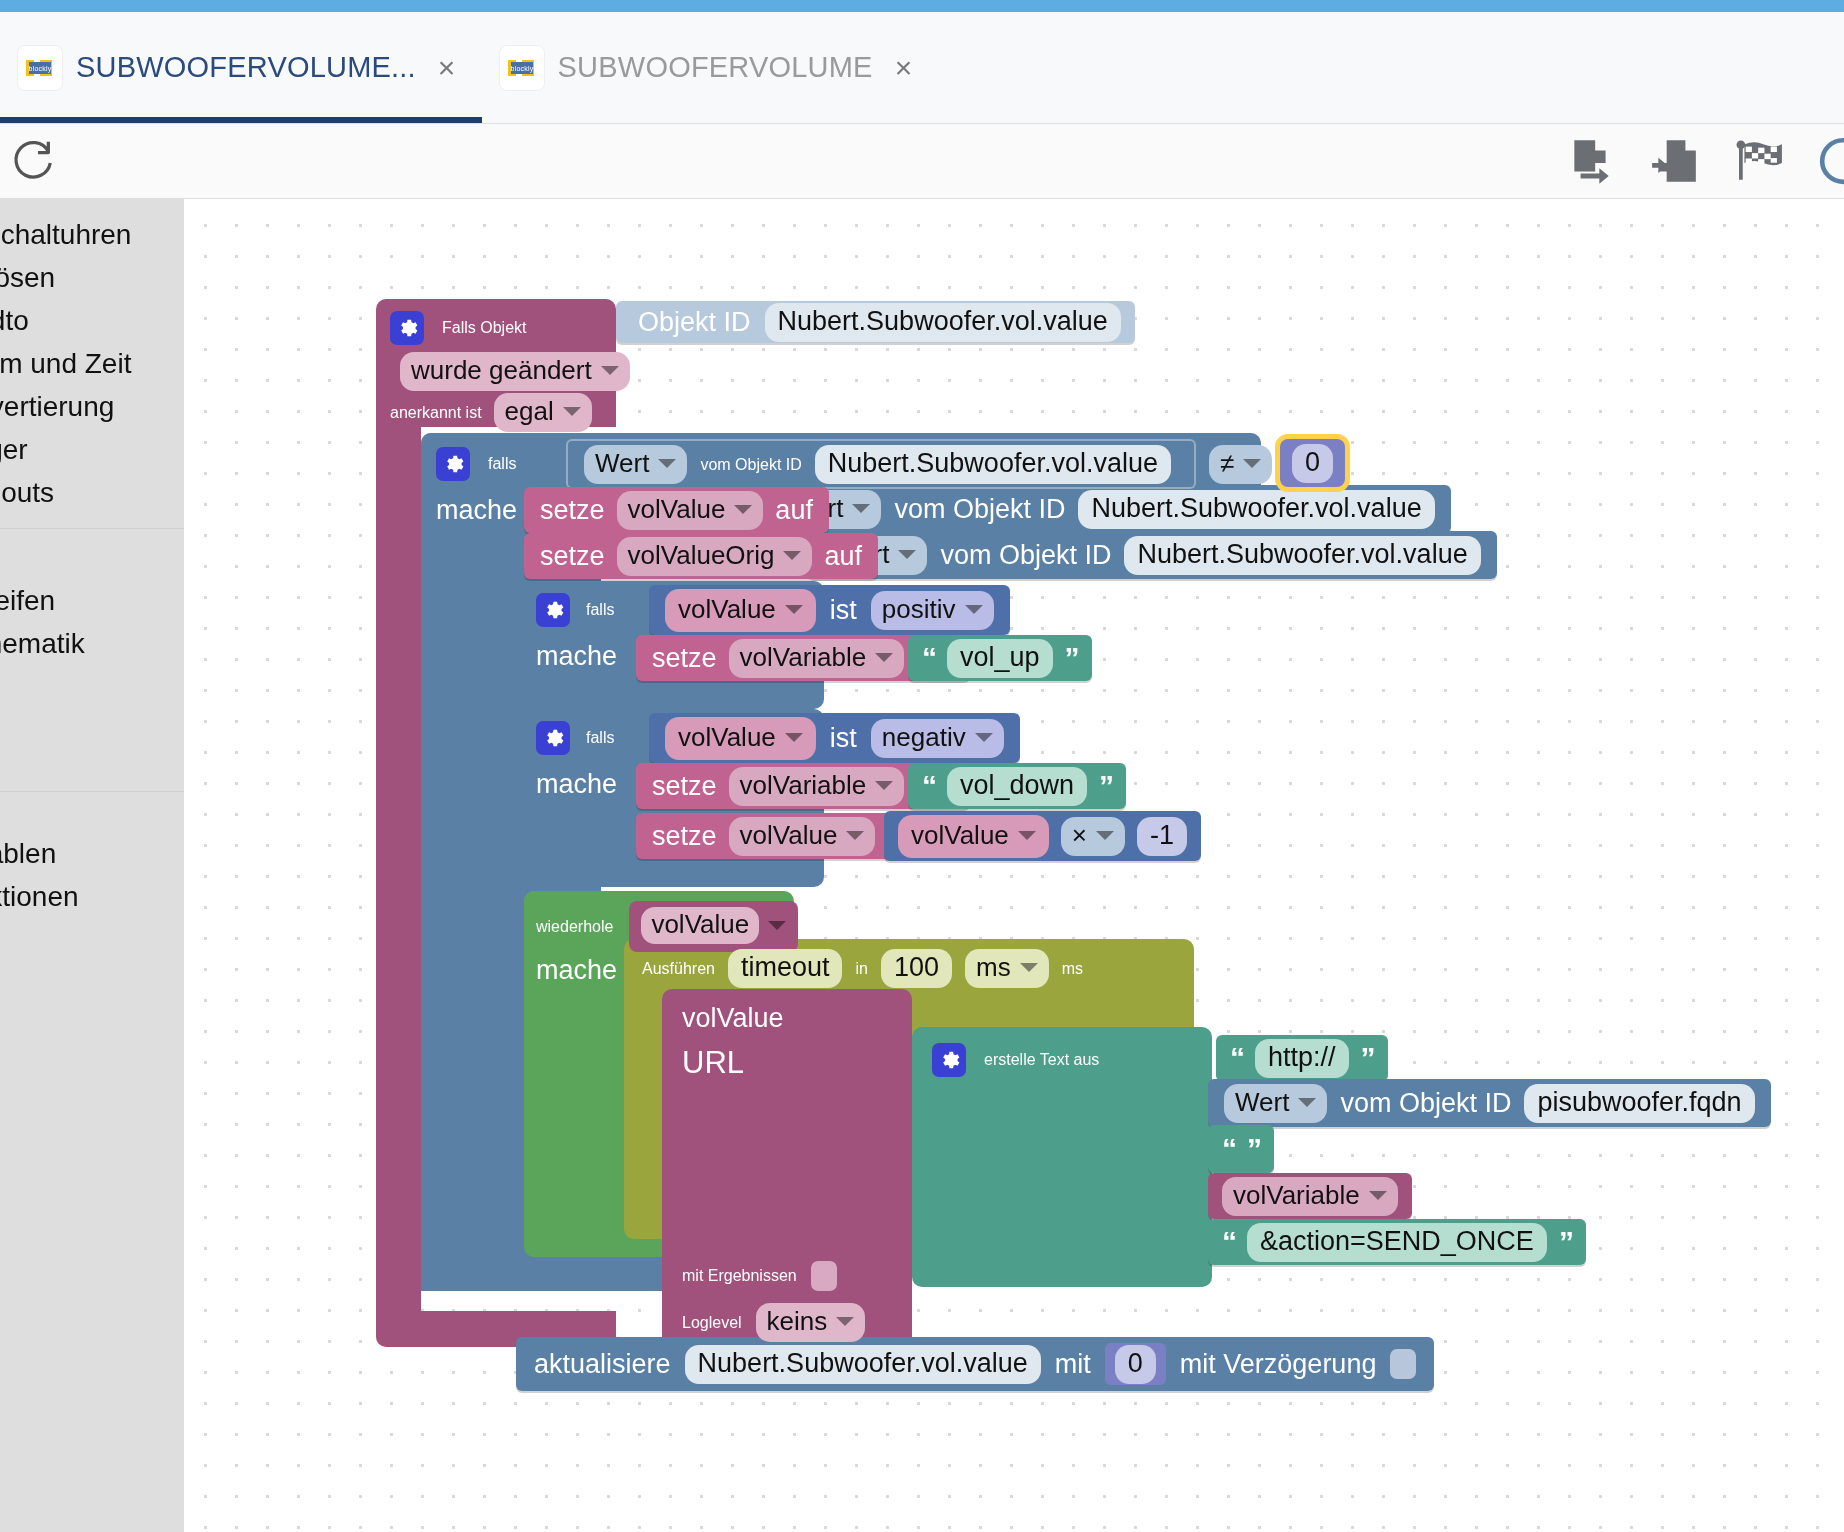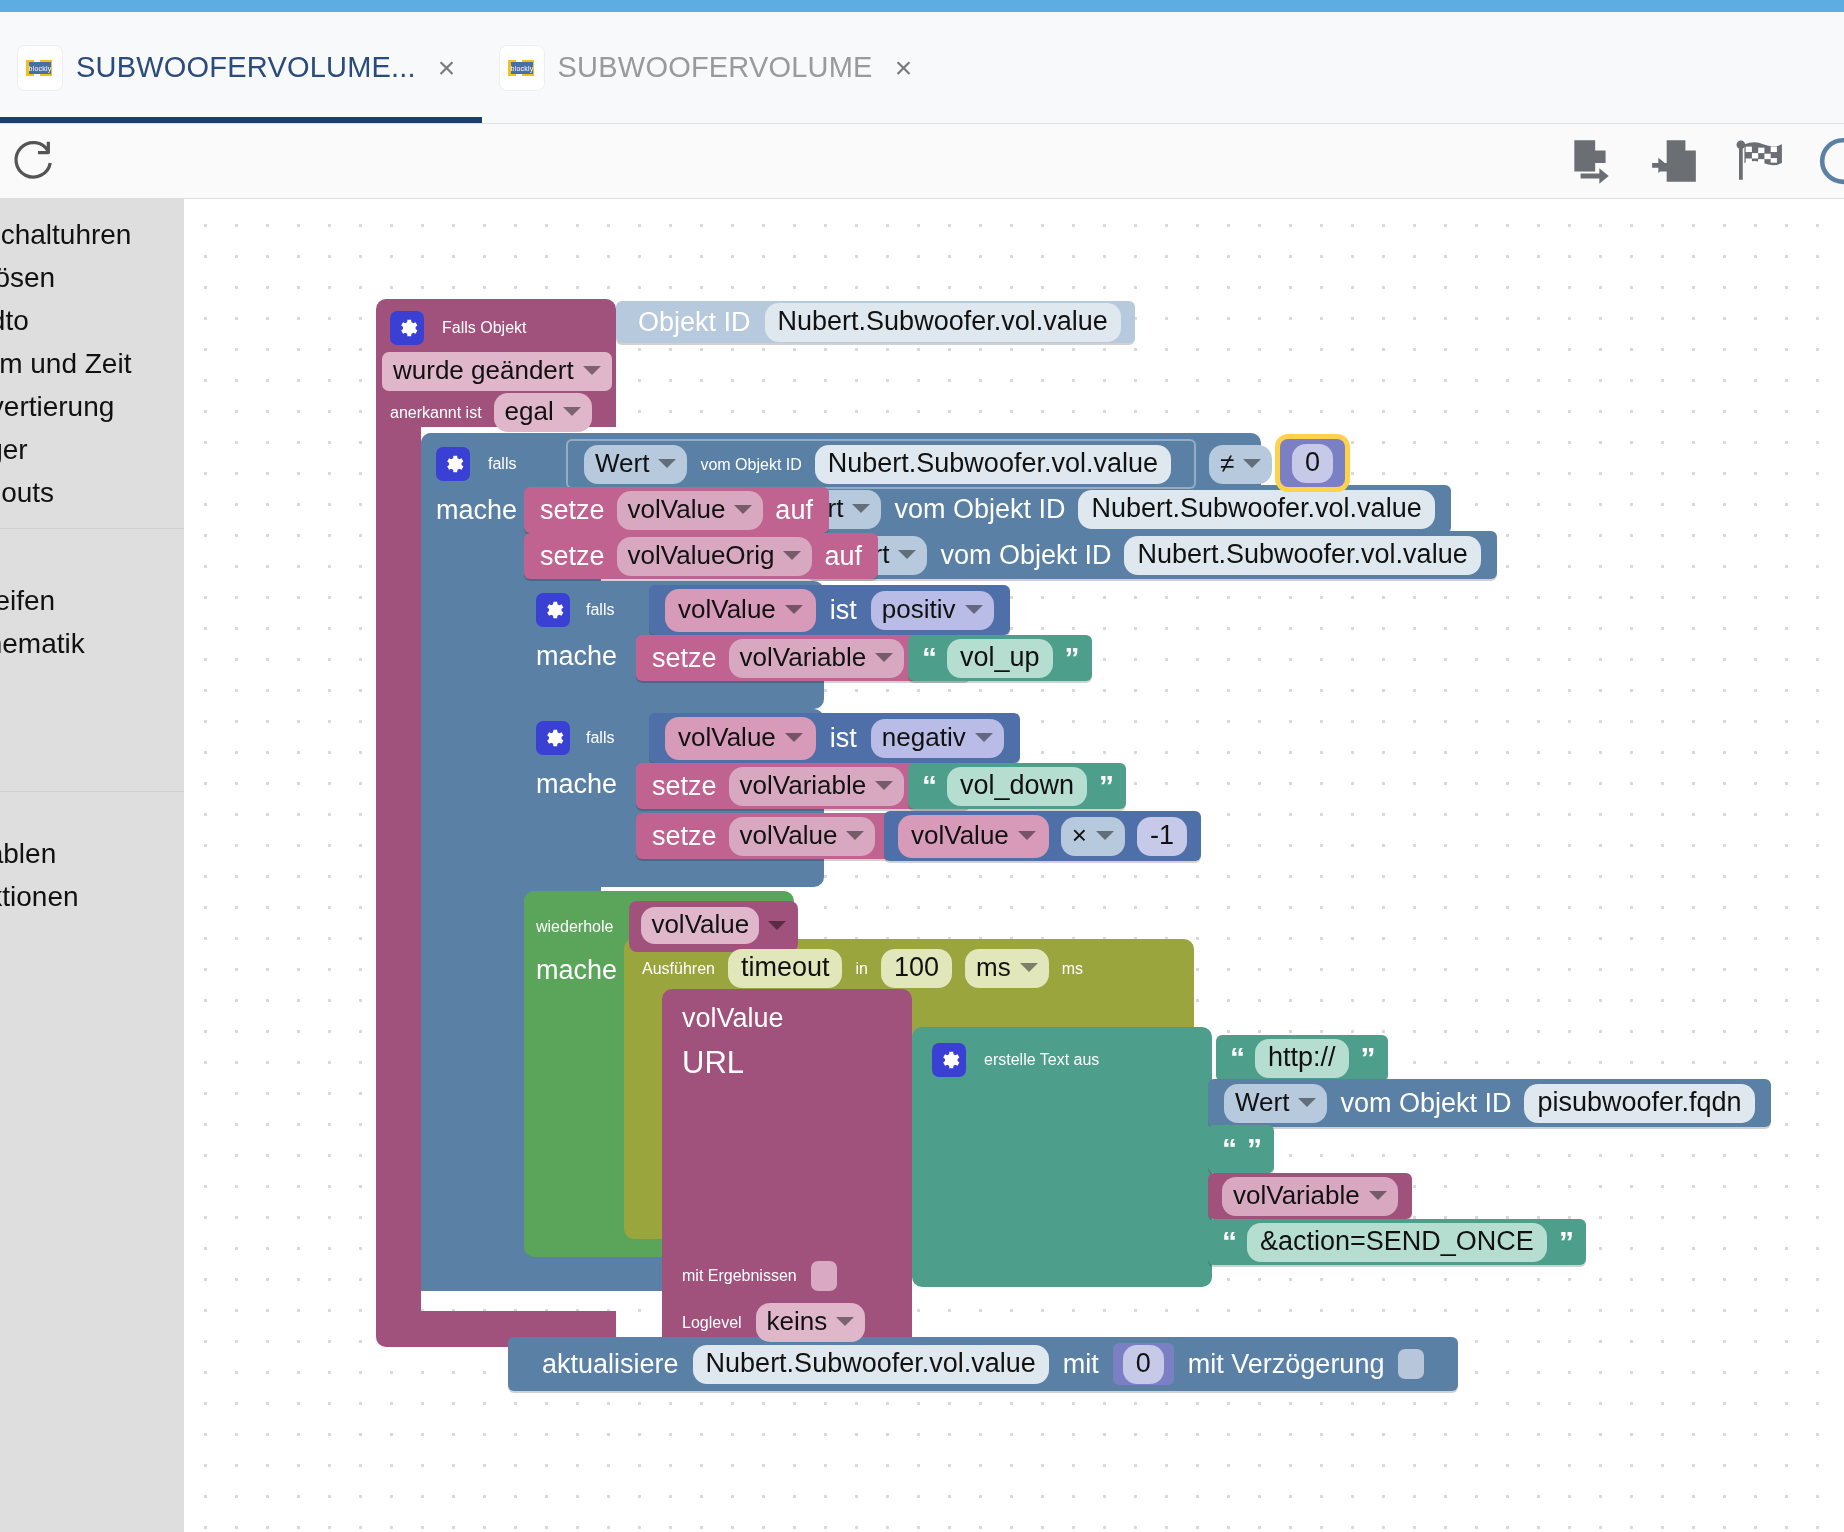--- a/index.html
+++ b/index.html
@@ -226,21 +226,21 @@
           </svg>
       </span>
       <span class="lbl">Falls Objekt</span>
     </div>
 
     <div class="blk c-blue shadow-b" style="left:432px; top:102px; height:42px; padding:0 14px 0 22px; gap:14px; background:#b7c9dc; color:#fff; z-index:5;">
       <span class="lbl">Objekt ID</span>
       <span class="field">Nubert.Subwoofer.vol.value</span>
     </div>
 
-    <div class="dd f-pink" style="position:absolute; left:198px; top:153px; z-index:6;border-radius:7px;">
+    <div class="dd f-pink" style="position:absolute; left:216px; top:153px; z-index:6;">
       <span>wurde geändert</span>
       <span class="caret"></span>
     </div>
 
     <div style="position:absolute; left:206px; top:194px; display:flex; align-items:center; gap:12px; z-index:6;">
       <span class="lbl">anerkannt ist</span>
       <span class="dd f-pink">
         <span>egal</span>
         <span class="caret"></span>
       </span>
@@ -480,21 +480,21 @@
         <span class="caret"></span>
       </span>
     </div>
 
     <div class="blk c-teal shadow-b" style="left:1024px; top:1020px; height:46px; padding:0 14px; gap:12px; z-index:8;">
       <span class="quote">“</span>
       <span class="field f-teal">&amp;action=SEND_ONCE</span>
       <span class="quote">”</span>
     </div>
 
-    <div class="blk c-blue shadow-b" style="left:324px; top:1138px; height:54px; padding:0 34px; gap:14px; z-index:6;">
+    <div class="blk c-blue shadow-b" style="left:332px; top:1138px; height:54px; padding:0 18px; gap:14px; z-index:6;">
       <span class="lbl">aktualisiere</span>
       <span class="field">Nubert.Subwoofer.vol.value</span>
       <span class="lbl">mit</span>
       <span class="blk c-num" style="position:relative; height:42px; padding:0 10px;">
         <span class="field f-num" style="background:#c6c9e8;">0</span>
       </span>
       <span class="lbl">mit Verzögerung</span>
       <span class="toggle blue"></span>
     </div>
 

